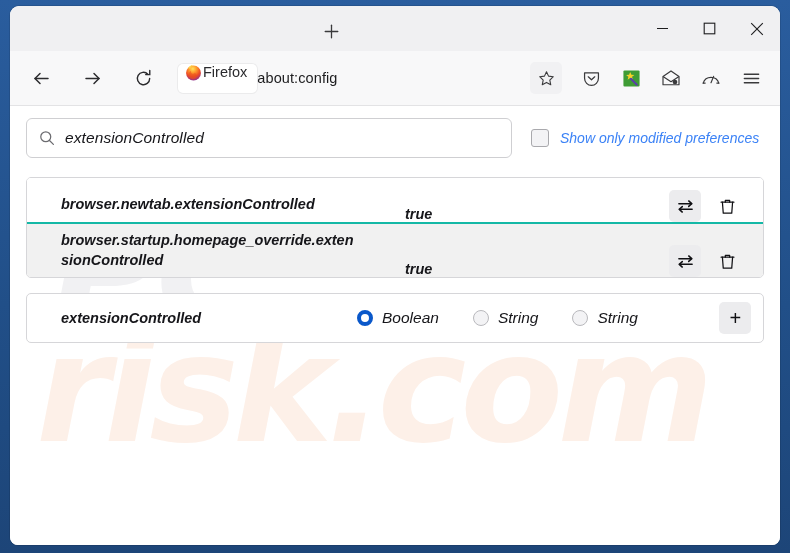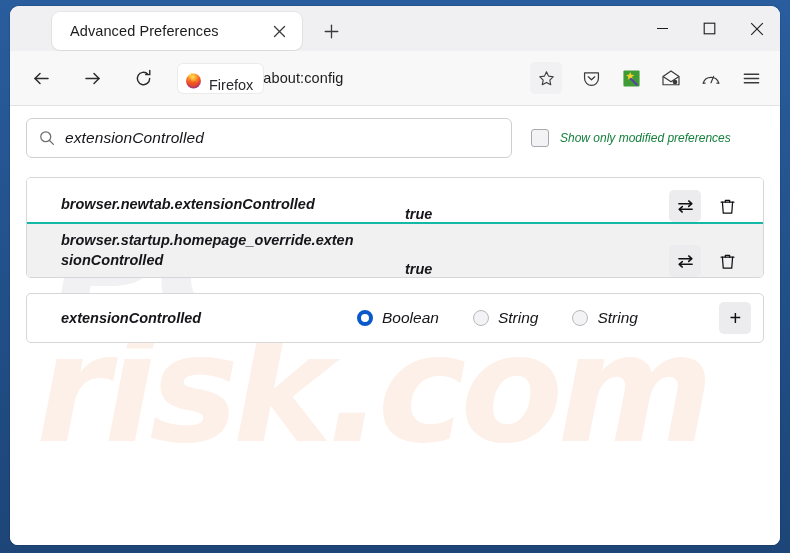--- a/index.html
+++ b/index.html
@@ -114,22 +114,22 @@
     position: relative;
     margin-left: 18px;
     flex: 1;
     height: 36px;
     display: flex;
     align-items: center;
     background: transparent;
   }
   #identity-chip {
     display: flex;
-    align-items: flex-end;
-    gap: 7px;
+    align-items: flex-start;
+    gap: 1px;
     height: 29px;
     padding: 0 10px 0 7px;
     background: #ffffff;
     border-radius: 5px;
     box-shadow: 0 0 0 1px rgba(0,0,0,0.05);
   }
   #identity-chip .brand-label {
     font-size: 14.5px;
     color: #2b2b2e;
   }
@@ -218,22 +218,22 @@
     gap: 11px;
   }
   #modified-checkbox {
     width: 18px; height: 18px;
     border: 1px solid #a9a9ad;
     border-radius: 3px;
     background: #f3f3f5;
     box-sizing: border-box;
   }
   #modified-label {
-    font-size: 12px;
-    color: #15803d;
+    font-size: 14px;
+    color: #3b82f6;
     white-space: nowrap;
   }
 
   
   #pref-table {
     margin: 19px 16px 0 16px;
     border: 1px solid #d6d6d9;
     border-radius: 5px;
     overflow: hidden;
     background: #ffffff;
@@ -323,31 +323,20 @@
   }
 </style>
 </head>
 <body>
 
 <div id="window-frame">
   <div id="browser-window">
 
     <div id="tabstrip">
 
-      <div id="tab-list">
-        <div class="tab">
-          <span class="tab-title">Advanced Preferences</span>
-          <span class="tab-close">
-            <svg width="13" height="13" viewBox="0 0 13 13" fill="none" stroke="currentColor" stroke-width="1.3" stroke-linecap="round">
-              <line x1="1.5" y1="1.5" x2="11.5" y2="11.5"></line>
-              <line x1="11.5" y1="1.5" x2="1.5" y2="11.5"></line>
-            </svg>
-          </span>
-        </div>
-      </div>
 
       <div id="new-tab-btn">
         <svg width="15" height="15" viewBox="0 0 15 15" fill="none" stroke="currentColor" stroke-width="1.3" stroke-linecap="round">
           <line x1="7.5" y1="1.2" x2="7.5" y2="13.8"></line>
           <line x1="1.2" y1="7.5" x2="13.8" y2="7.5"></line>
         </svg>
       </div>
 
       <div id="window-controls">
         <div class="wc-btn">

